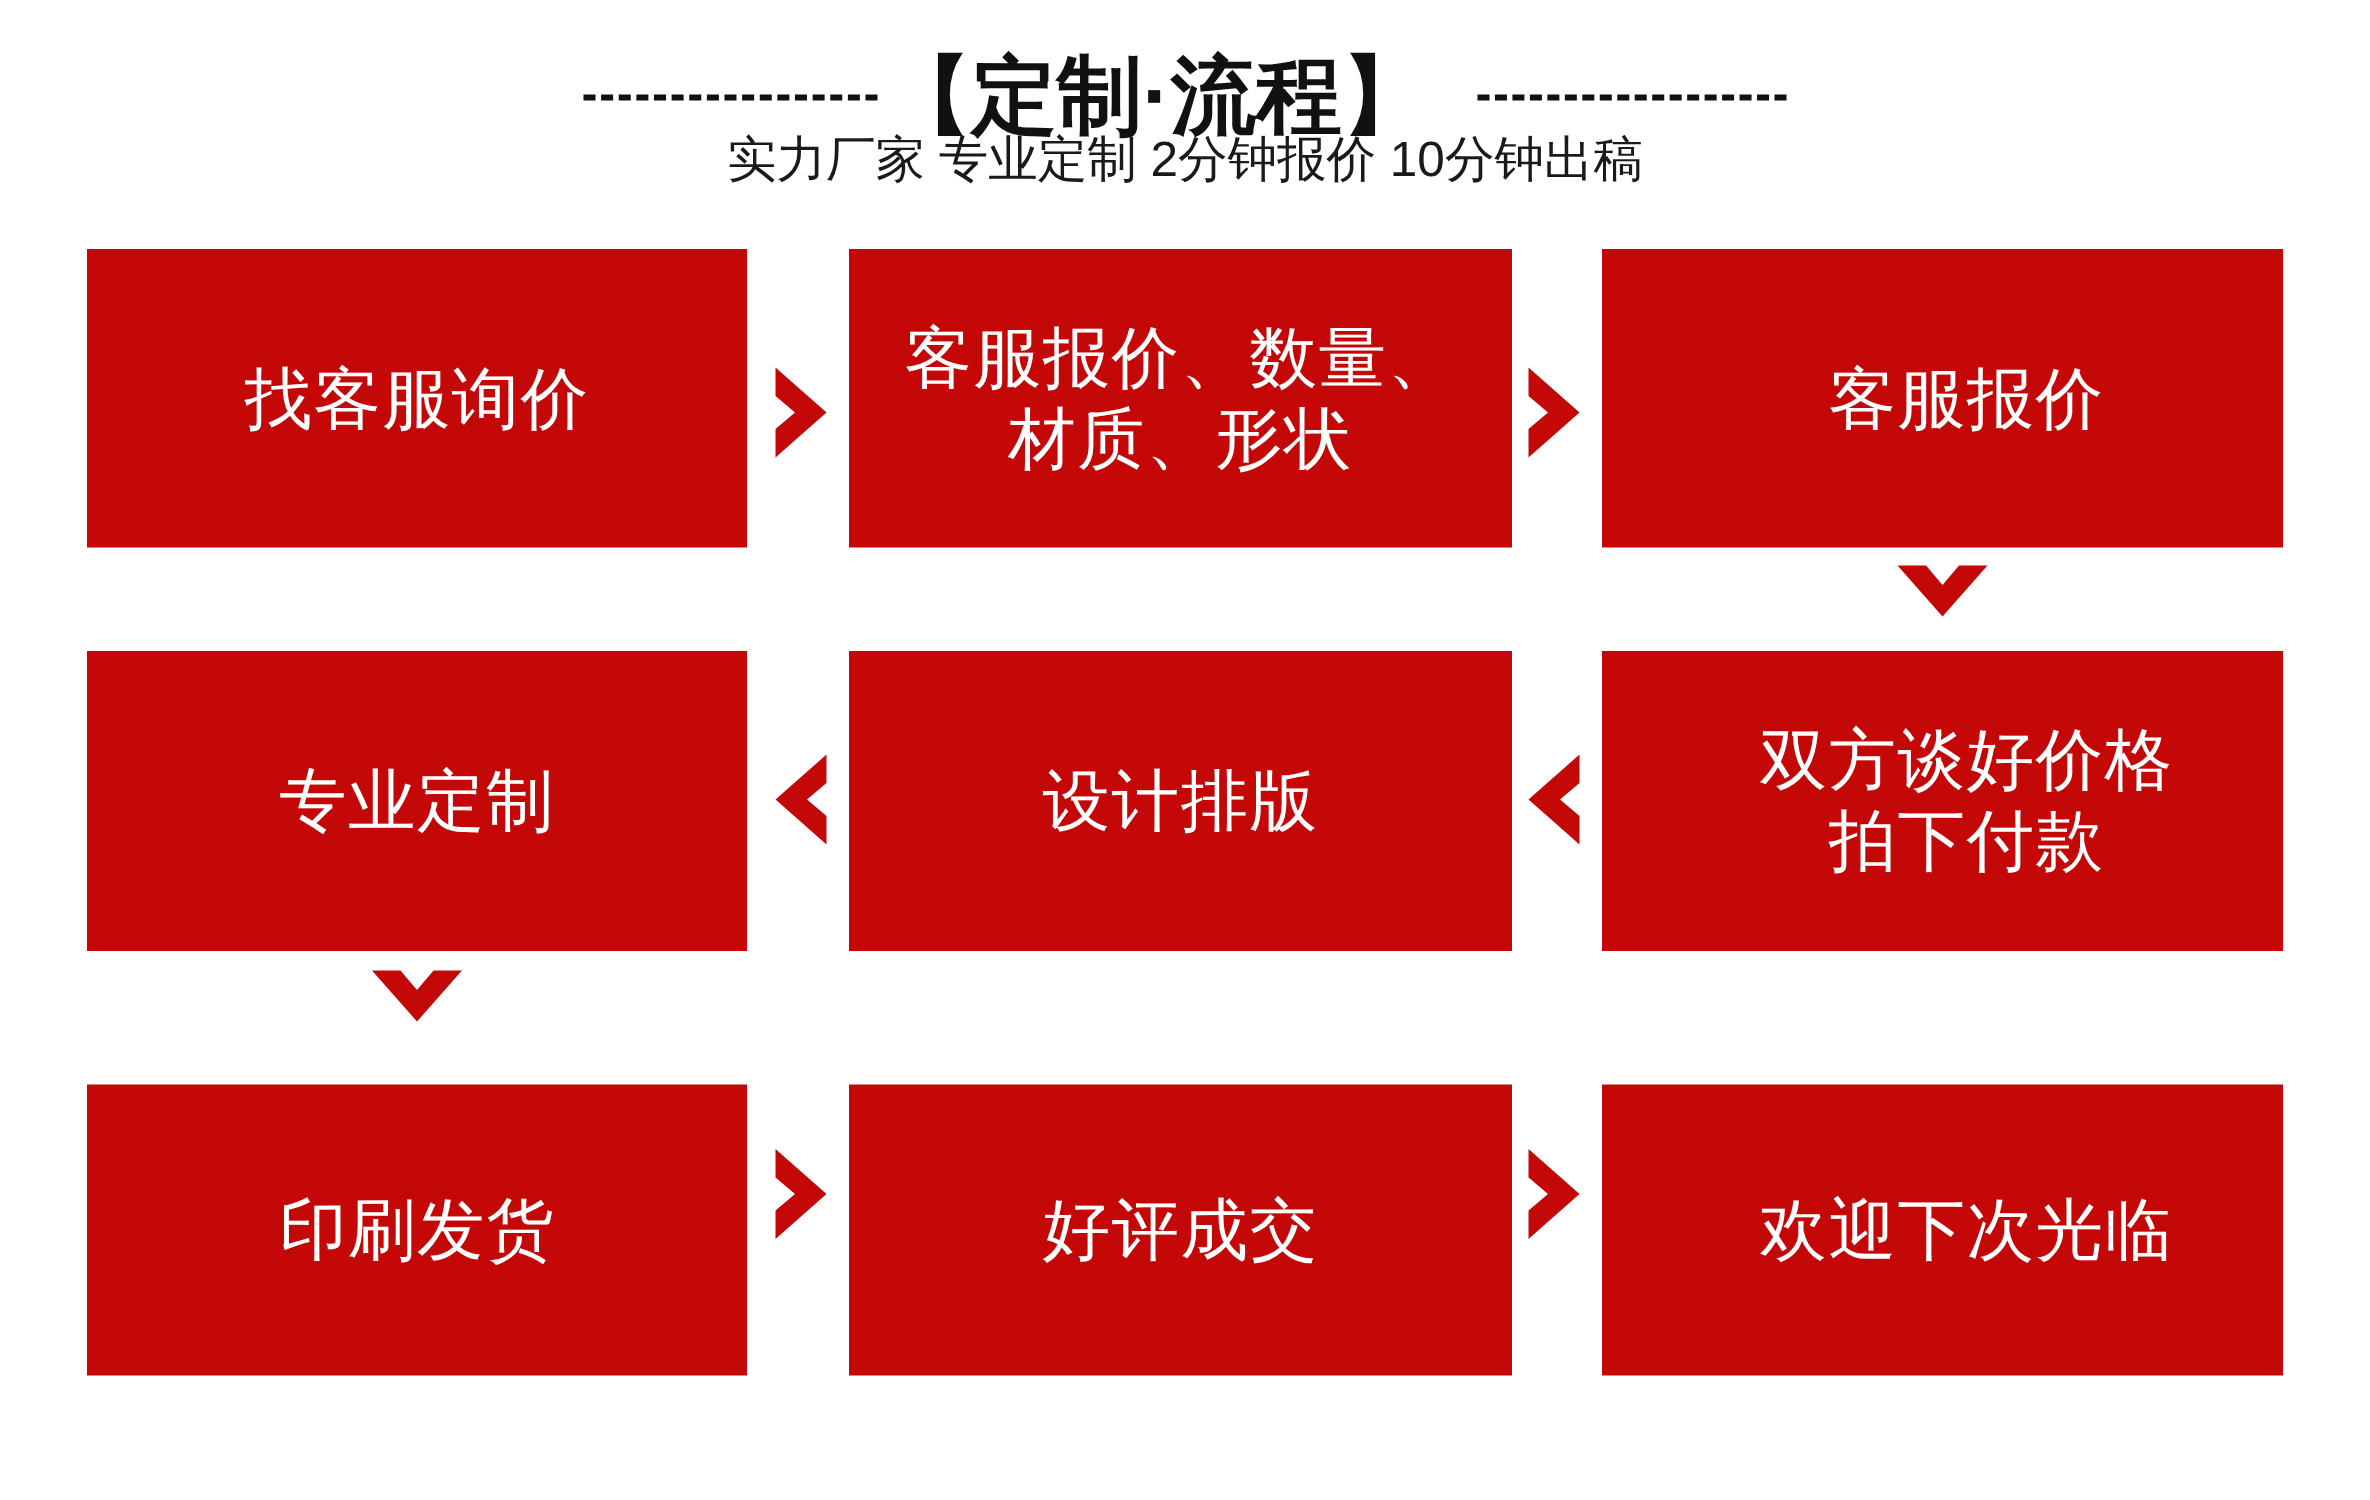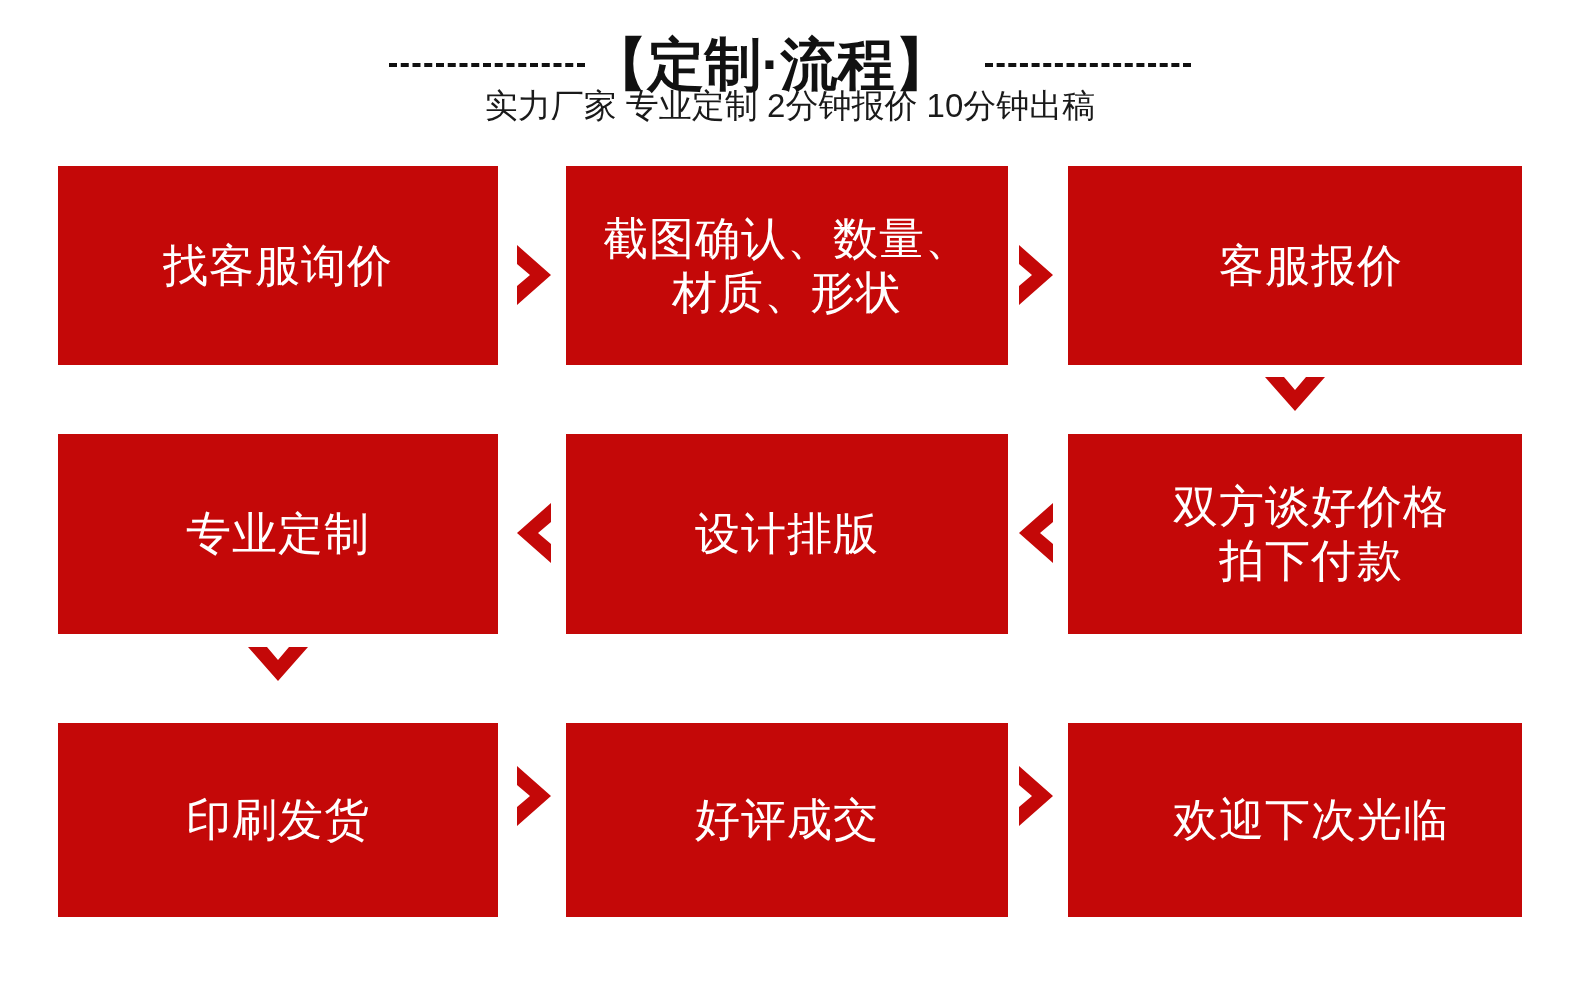--- a/index.html
+++ b/index.html
@@ -147,21 +147,21 @@
     </div>
     <div class="subtitle">实力厂家 专业定制 2分钟报价 10分钟出稿</div>
   </div>
 
   <div class="flow">
 
     <div class="step-box r1 c1">
       <span class="step-label">找客服询价</span>
     </div>
     <div class="step-box r1 c2">
-      <span class="step-label">截图确认、数量、
+      <span class="step-label">客服报价、数量、
 材质、形状</span>
     </div>
     <div class="step-box r1 c3">
       <span class="step-label">客服报价</span>
     </div>
 
     <div class="step-box r2 c1">
       <span class="step-label">专业定制</span>
     </div>
     <div class="step-box r2 c3">

